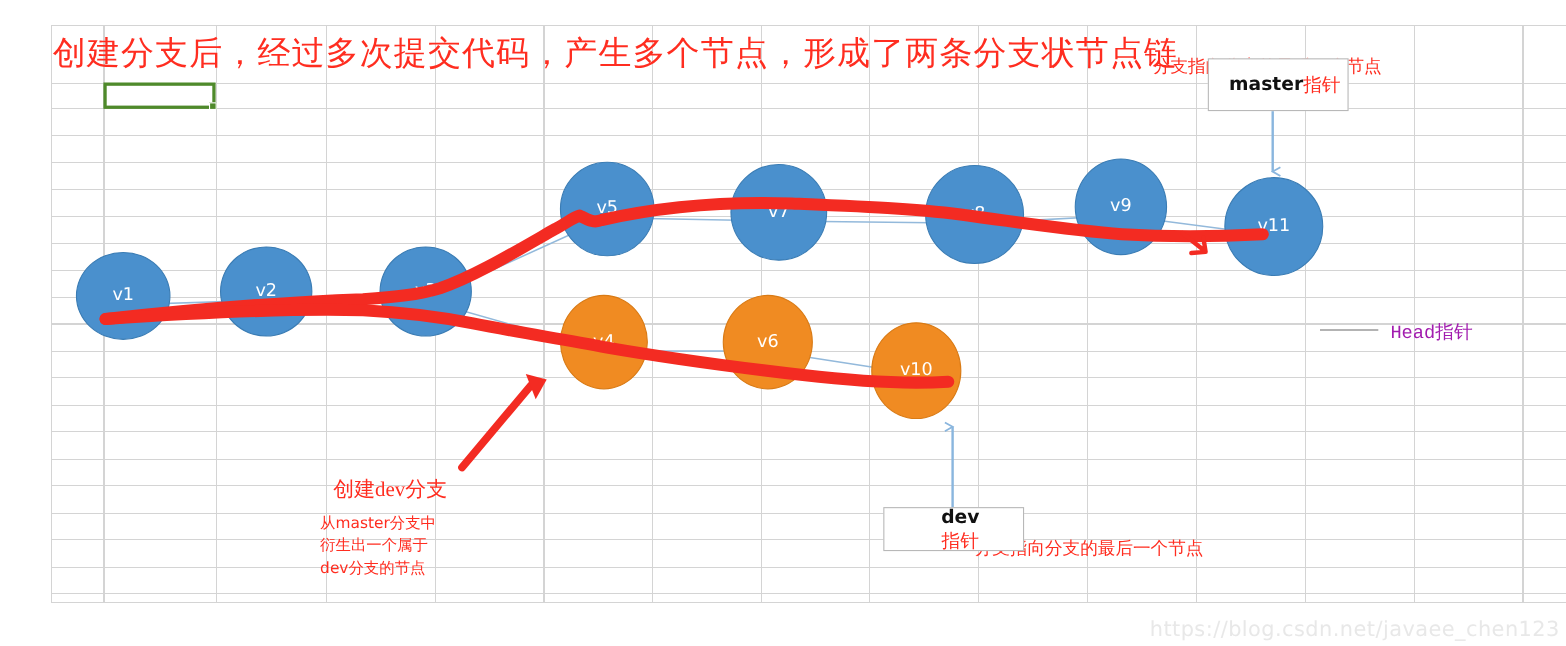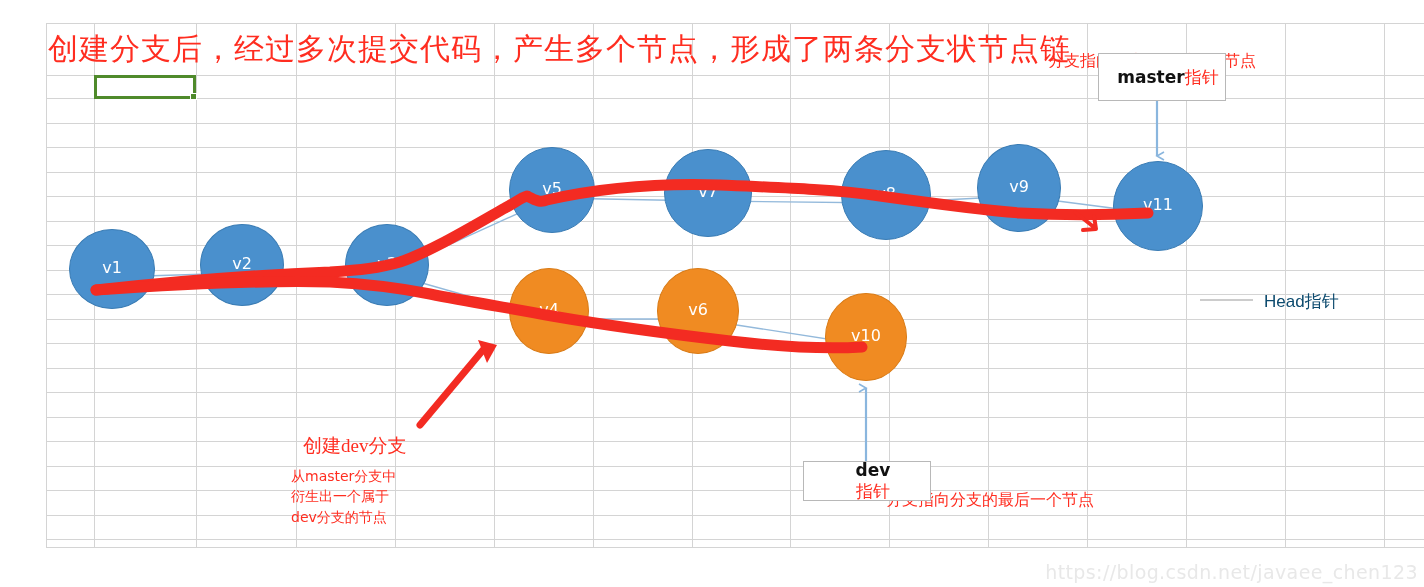--- a/index.html
+++ b/index.html
@@ -57,22 +57,22 @@
     font-family:"DejaVu Sans","Liberation Sans",sans-serif;
     box-sizing:border-box;
     padding-left:12px;
   }
   .ptr-box .k{color:#111111;font-weight:bold;}
   .ptr-box .z{color:#ff2d20;}
 
   
   .blk{
     position:absolute;
-    font-family:Liberation Sans, sans-serif;
-    color:#0c4a6e;
+    font-family:Liberation Mono, monospace;
+    color:#a21caf;
     white-space:pre;
   }
 
   
   .node{
     position:absolute;
     border-radius:50%;
     display:flex;
     align-items:center;
     justify-content:center;
@@ -198,21 +198,21 @@
       </div>
       <div class="node blue" style="left: 1113px; top: 161px; width: 90px; height: 90px;">
         <span class="lbl">v11</span>
       </div>
       <div class="node orange" style="left: 509px; top: 268px; width: 80px; height: 86px;">
         <span class="lbl">v4</span>
       </div>
       <div class="node orange" style="left: 657px; top: 268px; width: 82px; height: 86px;">
         <span class="lbl">v6</span>
       </div>
-      <div class="node orange" style="left: 825px; top: 293px; width: 82px; height: 88px; justify-content: center;">
+      <div class="node orange" style="left: 792px; top: 293px; width: 82px; height: 88px; justify-content: center;">
         <span class="lbl">v10</span>
       </div>
     </div>
 
   <svg class="abs" style="left:0;top:0;" width="1424" height="587" viewBox="0 0 1424 587">
     <defs>
       <marker id="ah-down" markerWidth="10" markerHeight="10" refX="5" refY="8" orient="auto" markerUnits="userSpaceOnUse">
         <path d="M1,1 L5,8 L9,1" fill="none" stroke="#8ab6de" stroke-width="1.6"></path>
       </marker>
       <marker id="ah-up" markerWidth="10" markerHeight="10" refX="5" refY="8" orient="auto" markerUnits="userSpaceOnUse">

